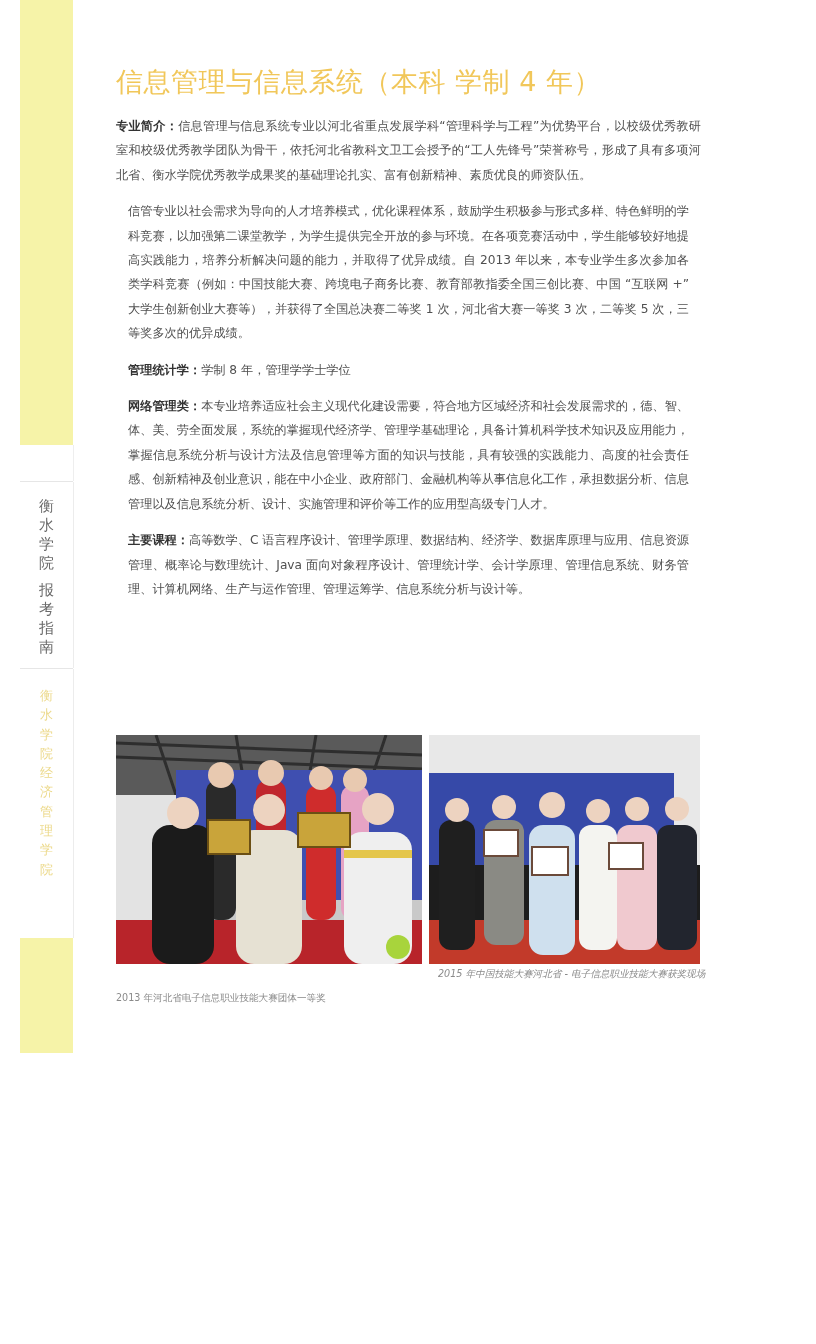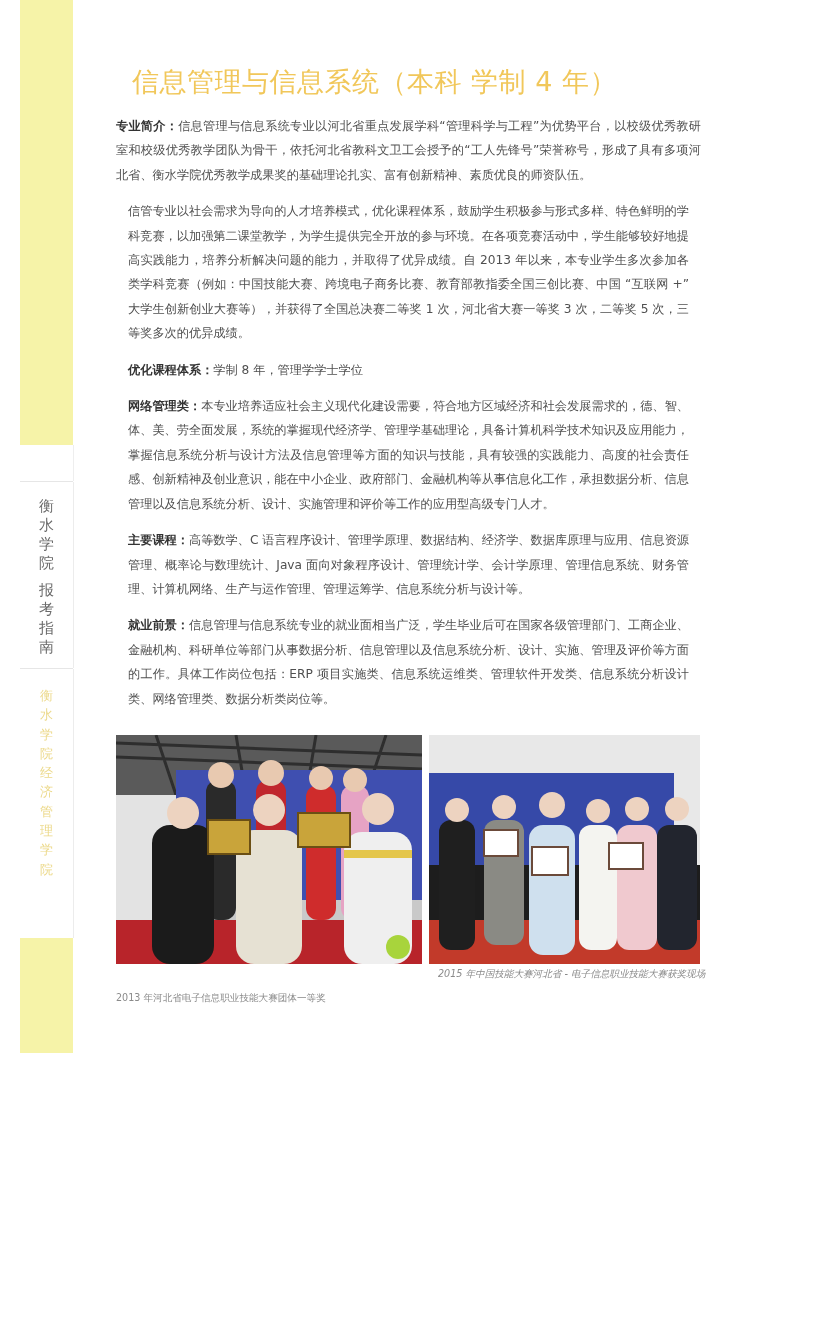--- a/index.html
+++ b/index.html
@@ -19,21 +19,21 @@
              border-right:1px solid #ececec; }
   .sb-yellow-bottom { position:absolute; left:0; top:938px; width:53px; height:115px; background:#f6f3a8; }
   .vtext { position:absolute; left:0; width:53px; text-align:center; }
   .vtext span { display:block; }
   .vtext-1 { top:497px; font-size:15px; line-height:19px; color:#6a6a6a; }
   .vtext-1 .gap { height:8px; }
   .vtext-2 { top:686px; font-size:13px; line-height:19.3px; color:#ecd98a; }
 
   
   .title { position:absolute; left:116px; top:64px; font-size:27px; color:#f1c75a;
-           letter-spacing:0.5px; white-space:nowrap;margin-left:16px; }
+           letter-spacing:0.5px; white-space:nowrap; }
   .content { position:absolute; left:116px; top:114px; width:585px; font-size:12.2px;
              line-height:24.4px; color:#4f4f4f; text-align:justify; }
   .content p { margin:0 0 8px 0; }
   .content p.tight { margin:12px; }
   .label { font-weight:bold; color:#333333; }
 
   
   .photo { position:absolute; overflow:hidden; }
   .photo-1 { left:116px; top:735px; width:306px; height:229px; }
   .photo-2 { left:429px; top:735px; width:271px; height:229px; }
@@ -82,30 +82,27 @@
 <div class="title">信息管理与信息系统（本科  学制 4 年）</div>
 
 <div class="content">
   <p>
     <span class="label">专业简介：</span><span>信息管理与信息系统专业以河北省重点发展学科“管理科学与工程”为优势平台，以校级优秀教研室和校级优秀教学团队为骨干，依托河北省教科文卫工会授予的“工人先锋号”荣誉称号，形成了具有多项河北省、衡水学院优秀教学成果奖的基础理论扎实、富有创新精神、素质优良的师资队伍。</span>
   </p>
   <p class="tight">
     <span>信管专业以社会需求为导向的人才培养模式，优化课程体系，鼓励学生积极参与形式多样、特色鲜明的学科竞赛，以加强第二课堂教学，为学生提供完全开放的参与环境。在各项竞赛活动中，学生能够较好地提高实践能力，培养分析解决问题的能力，并取得了优异成绩。自 2013 年以来，本专业学生多次参加各类学科竞赛（例如：中国技能大赛、跨境电子商务比赛、教育部教指委全国三创比赛、中国 “互联网 +” 大学生创新创业大赛等），并获得了全国总决赛二等奖 1 次，河北省大赛一等奖 3 次，二等奖 5 次，三等奖多次的优异成绩。</span>
   </p>
   <p class="tight">
-    <span class="label">优化课程体系：</span><span>学制 8 年，管理学学士学位</span>
+    <span class="label">管理统计学：</span><span>学制 8 年，管理学学士学位</span>
   </p>
   <p class="tight">
     <span class="label">网络管理类：</span><span>本专业培养适应社会主义现代化建设需要，符合地方区域经济和社会发展需求的，德、智、体、美、劳全面发展，系统的掌握现代经济学、管理学基础理论，具备计算机科学技术知识及应用能力，掌握信息系统分析与设计方法及信息管理等方面的知识与技能，具有较强的实践能力、高度的社会责任感、创新精神及创业意识，能在中小企业、政府部门、金融机构等从事信息化工作，承担数据分析、信息管理以及信息系统分析、设计、实施管理和评价等工作的应用型高级专门人才。</span>
   </p>
   <p class="tight">
     <span class="label">主要课程：</span><span>高等数学、C 语言程序设计、管理学原理、数据结构、经济学、数据库原理与应用、信息资源管理、概率论与数理统计、Java 面向对象程序设计、管理统计学、会计学原理、管理信息系统、财务管理、计算机网络、生产与运作管理、管理运筹学、信息系统分析与设计等。</span>
-  </p>
-  <p class="tight">
-    <span class="label">就业前景：</span><span>信息管理与信息系统专业的就业面相当广泛，学生毕业后可在国家各级管理部门、工商企业、金融机构、科研单位等部门从事数据分析、信息管理以及信息系统分析、设计、实施、管理及评价等方面的工作。具体工作岗位包括：ERP 项目实施类、信息系统运维类、管理软件开发类、信息系统分析设计类、网络管理类、数据分析类岗位等。</span>
   </p>
 </div>
 
 <div class="photo photo-1">
   <svg width="306" height="229" viewBox="0 0 306 229">
     <rect width="306" height="229" fill="#c9c9c9"></rect>
     <rect width="306" height="60" fill="#5a5a5a"></rect>
     <path d="M0 8 L306 20 M0 22 L306 34 M40 0 L60 60 M120 0 L130 60 M200 0 L190 60 M270 0 L250 60" stroke="#2e2e2e" stroke-width="3"></path>
     <rect x="0" y="60" width="60" height="130" fill="#e3e3e3"></rect>
     <rect x="60" y="35" width="246" height="130" fill="#3f4fb0"></rect>

